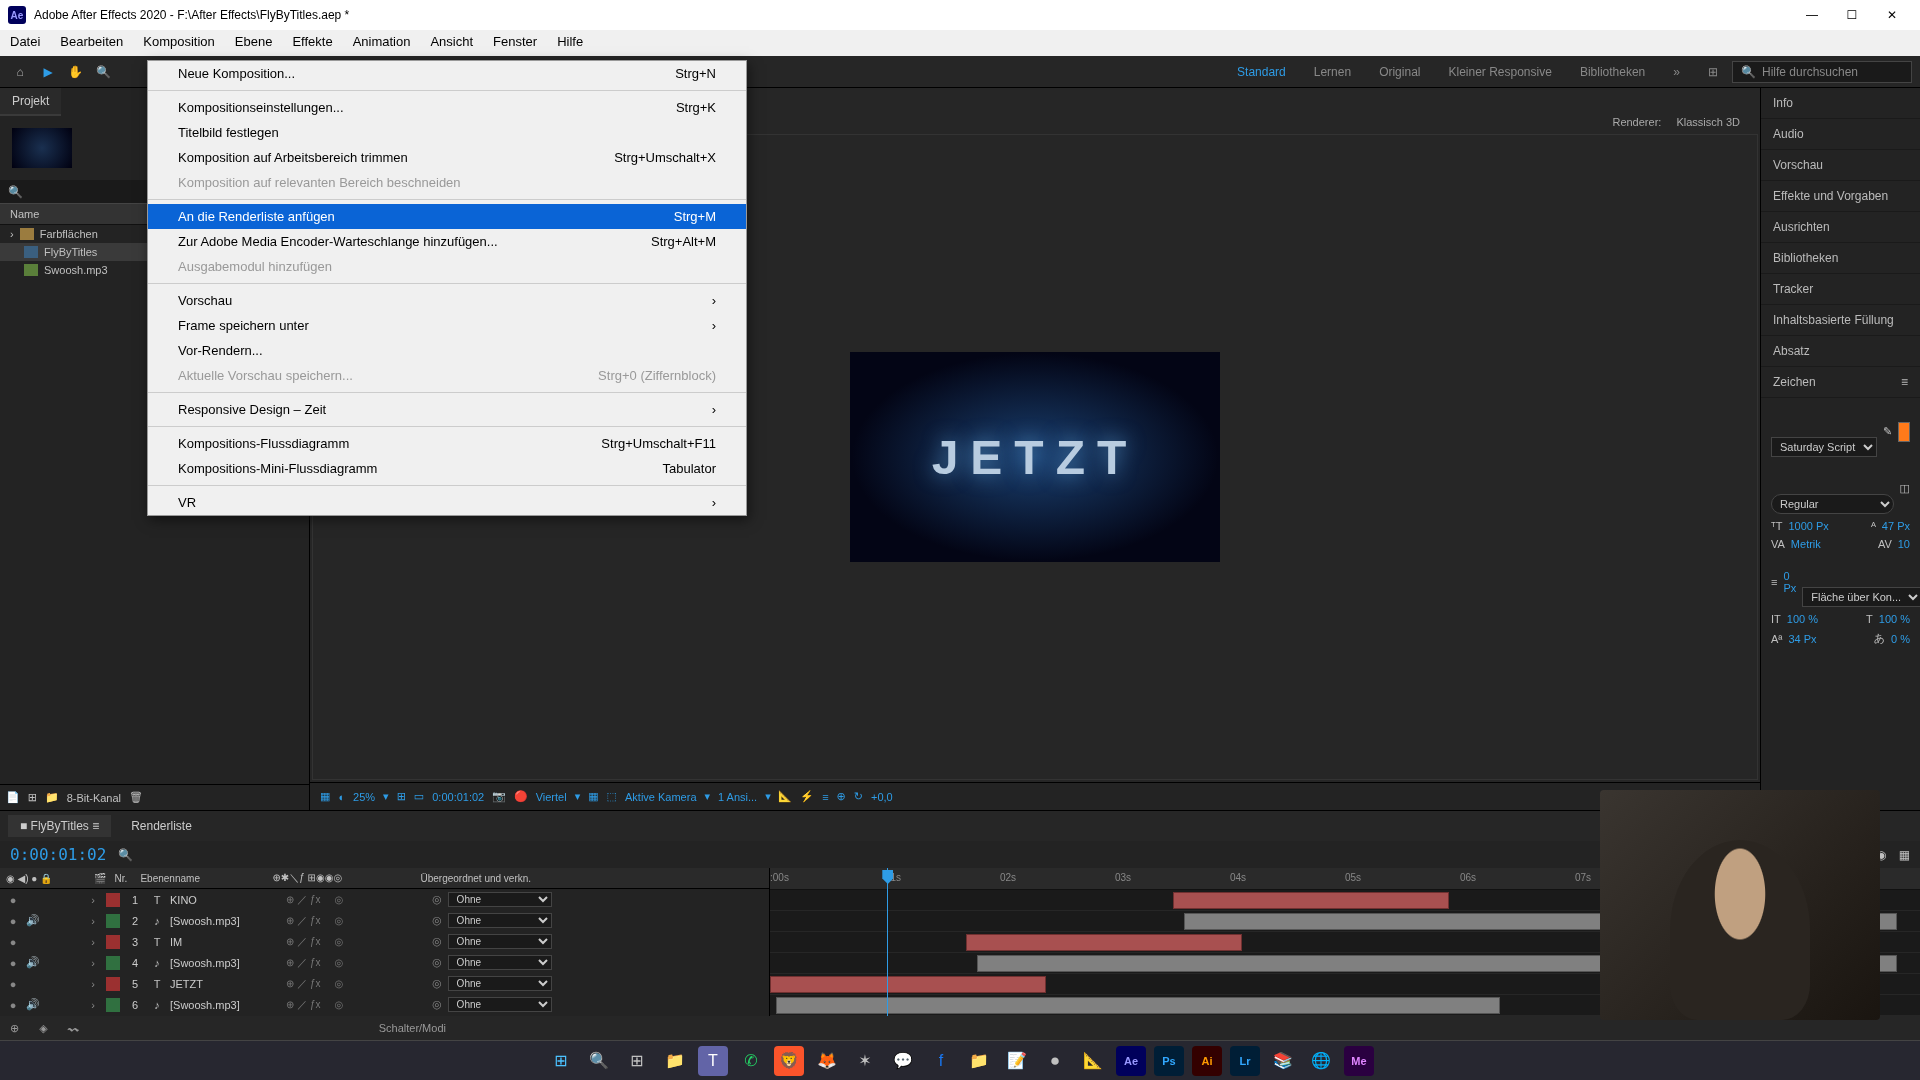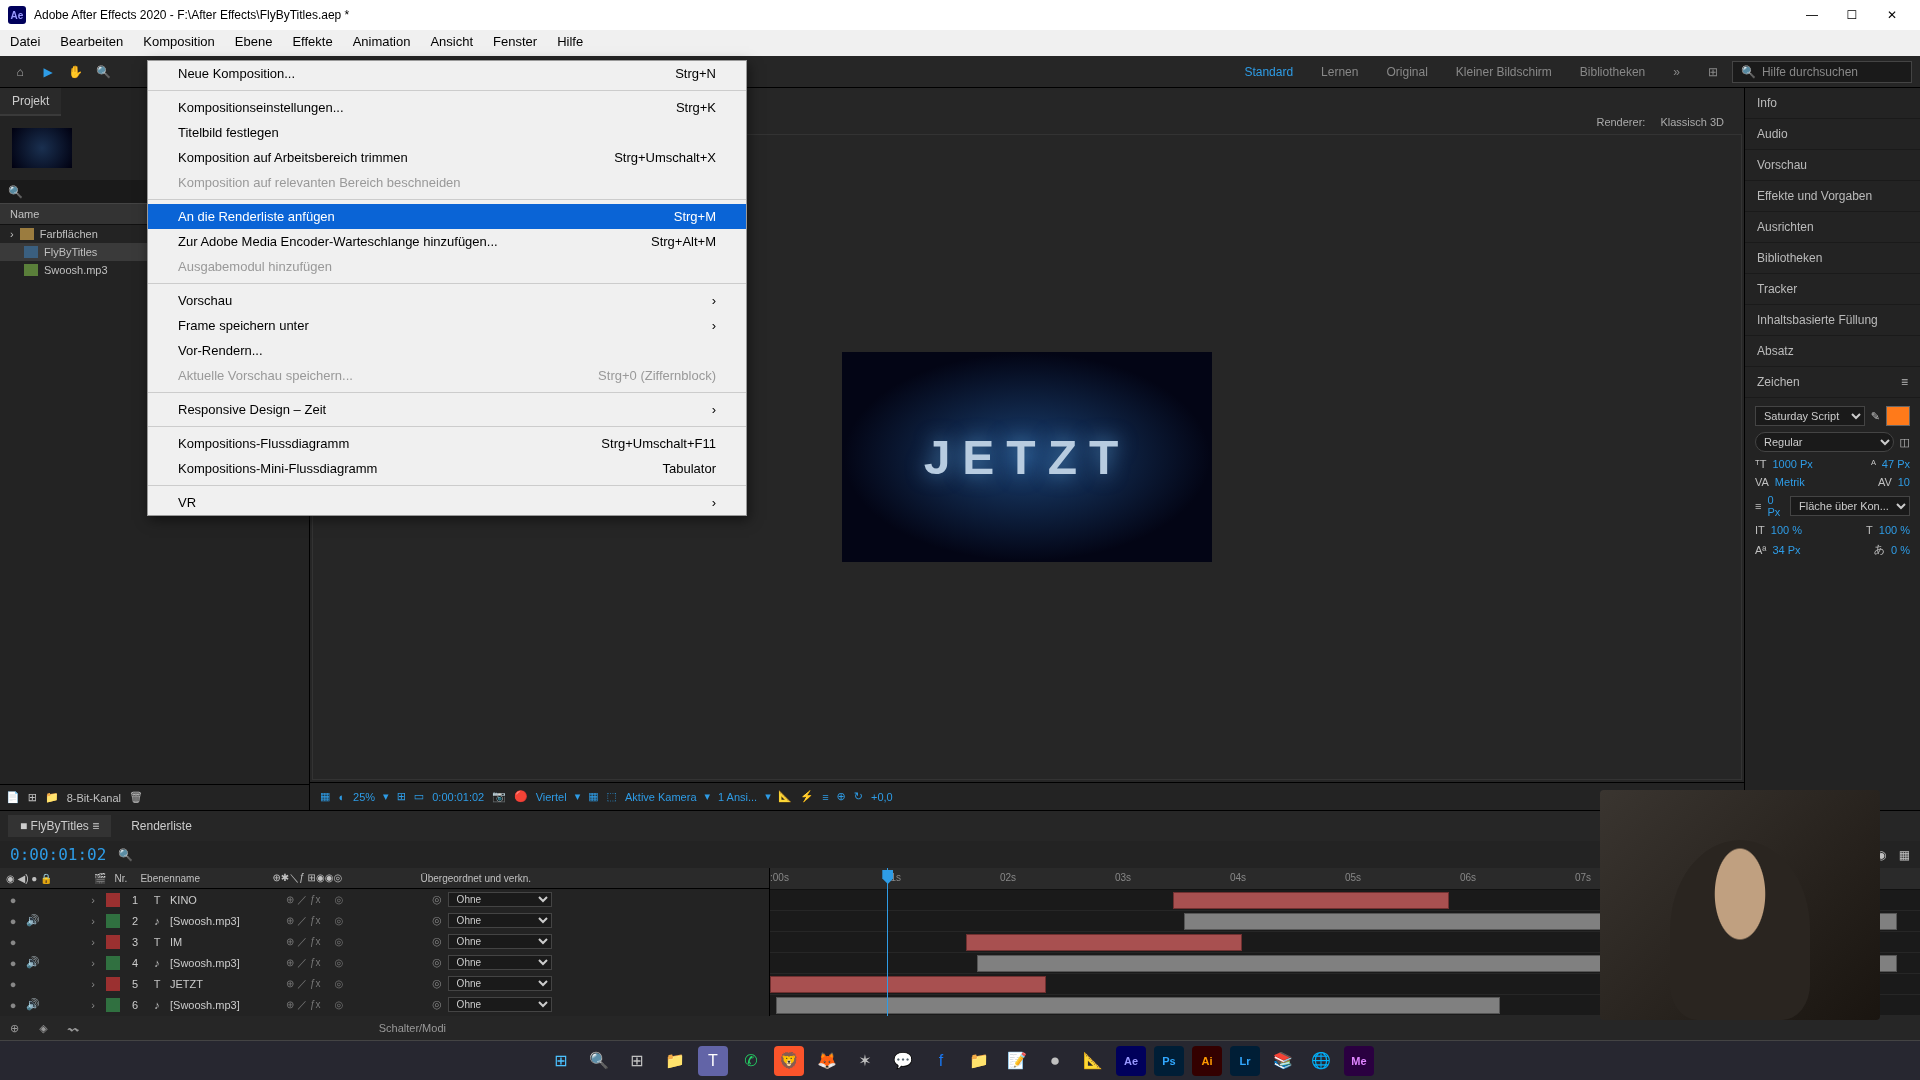--- a/index.html
+++ b/index.html
@@ -46,24 +46,24 @@
 .comp-viewer .tabs { padding: 6px 12px; font-size: 11px; color: #aaa; display:flex; gap:30px; }
 .comp-viewer .render-info { text-align: right; padding: 4px 20px; font-size: 11px; color: #aaa; }
 .comp-viewer .canvas-area { flex: 1; display: flex; align-items: center; justify-content: center; background: #262626; border: 1px solid #333; margin: 2px; }
 .comp-viewer .canvas { width: 370px; height: 210px; background: radial-gradient(ellipse at center, #1a4070 0%, #030515 70%); display: flex; align-items: center; justify-content: center; }
 .comp-viewer .canvas-text { font-size: 48px; font-weight: bold; letter-spacing: 12px; color: #b8cce0; text-shadow: 0 0 20px #4a7fb0; font-family: Arial Black, sans-serif; }
 .comp-viewer .footer-bar { height: 28px; background: #232323; display: flex; align-items: center; gap: 8px; padding: 0 10px; font-size: 11px; color: #2e9ce6; border-top:1px solid #000;}
 .comp-viewer .footer-bar span { color: #2e9ce6; }
 .comp-viewer .fb-item { color:#aaa; }
 
 
-.right-panels { width: 176px; background: #232323; border-left: 1px solid #000; }
+.right-panels { width: 160px; background: #232323; border-left: 1px solid #000; }
 .right-panels .rp-item { padding: 8px 12px; font-size: 12px; color: #bbb; border-bottom: 1px solid #1a1a1a; cursor: pointer; display:flex; justify-content:space-between; align-items:center;}
 .char-panel { padding:8px 10px; display:flex; flex-direction:column; gap:6px; font-size:11px; }
-.char-panel select { background:#1a1a1a; color:#ccc; border:1px solid #444; padding:2px 4px; font-size:11px; }
+.char-panel select { background:#1a1a1a; color:#ccc; border:1px solid #444; padding:2px 4px; font-size:11px;margin-top:31px; }
 .char-panel .row { display:flex; gap:6px; align-items:center; }
 .char-panel .val { color:#2e9ce6; }
 .color-swatch { width:24px; height:20px; background:#ff7a1a; border:1px solid #666; }
 
 
 .dropdown { position: absolute; top: 60px; left: 147px; width: 600px; background: #f0f0f0; color: #000; box-shadow: 2px 4px 12px rgba(0,0,0,0.5); z-index: 1000; font-size: 13px; border:1px solid #999;}
 .dropdown .dd-item { padding: 5px 30px; display: flex; justify-content: space-between; cursor: pointer; }
 .dropdown .dd-item.highlighted { background: #0a64d6; color: #fff; }
 .dropdown .dd-item.disabled { color: #999; }
 .dropdown .dd-sep { height: 1px; background: #ccc; margin: 4px 0; }
@@ -136,21 +136,21 @@
   <div class="tool" style="color:#2e9ce6;">▶</div>
   <div class="tool">✋</div>
   <div class="tool">🔍</div>
   <div class="spacer"></div>
   <div class="ws-tab">ten ▾</div>
   <div class="ws-tab">⟟</div>
   <div class="spacer"></div>
   <div class="ws-tab active">Standard</div>
   <div class="ws-tab">Lernen</div>
   <div class="ws-tab">Original</div>
-  <div class="ws-tab">Kleiner Bildschirm</div>
+  <div class="ws-tab">Kleiner Responsive</div>
   <div class="ws-tab">Bibliotheken</div>
   <div class="ws-tab">»</div>
   <div class="ws-tab">⊞</div>
   <div class="search">
     <span>🔍</span>
     <span>Hilfe durchsuchen</span>
   </div>
 </div>
 
 <div class="main">

